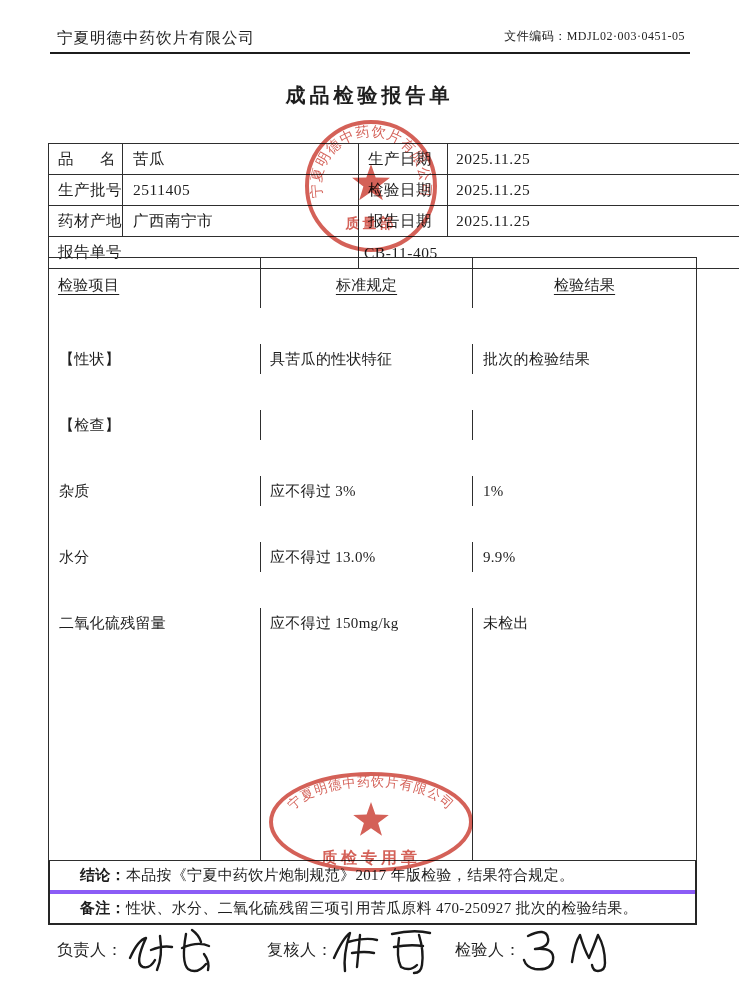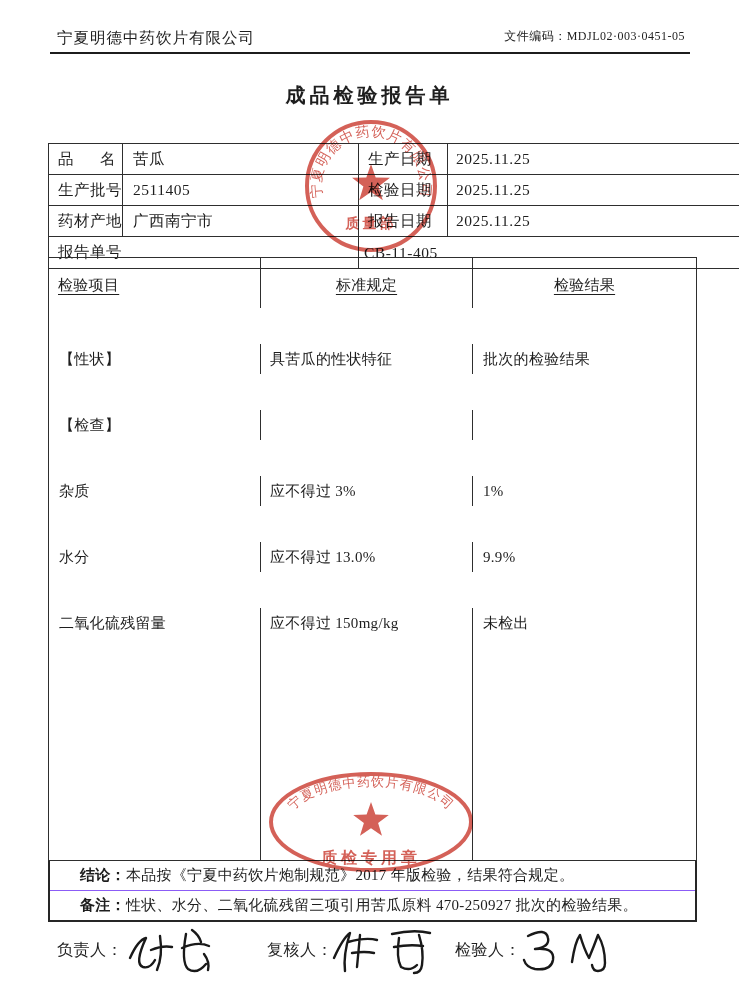--- a/index.html
+++ b/index.html
@@ -40,21 +40,21 @@
   .mt-header .c1{padding-left:9px;}
   .mt-header .c2,.mt-header .c3{justify-content:center;}
   .mt-item{height:30px;margin-top:36px;}
   .mt-item .c1{padding-left:10px;}
   .mt-item .c2{padding-left:9px;}
   .mt-item .c3{padding-left:10px;}
   
   .conclusion-box{left:48px;top:861px;width:649px;box-sizing:border-box;
     border:2px solid #262626;border-top:none;}
   .cn-row{height:29px;display:flex;align-items:center;font-size:15px;padding-left:30px;letter-spacing:.3px;}
-  .cn-row.first{border-bottom:1px solid #8b5cf6;}
+  .cn-row.first{border-bottom:4px solid #8b5cf6;}
   .cn-label{font-weight:bold;}
   
   .sig-block{left:48px;top:930px;width:660px;height:70px;}
   .sig-label{position:absolute;font-size:16px;top:10px;letter-spacing:.5px;}
   .sig-svg{position:absolute;}
   .sig-svg path{stroke:#191919;stroke-width:2.4;fill:none;stroke-linecap:round;stroke-linejoin:round;}
   
   .stamp{mix-blend-mode:multiply;opacity:.8;}
   .stamp text{font-family:"Liberation Serif","DejaVu Serif",serif;}
   .stamp-top{left:301px;top:116px;}

